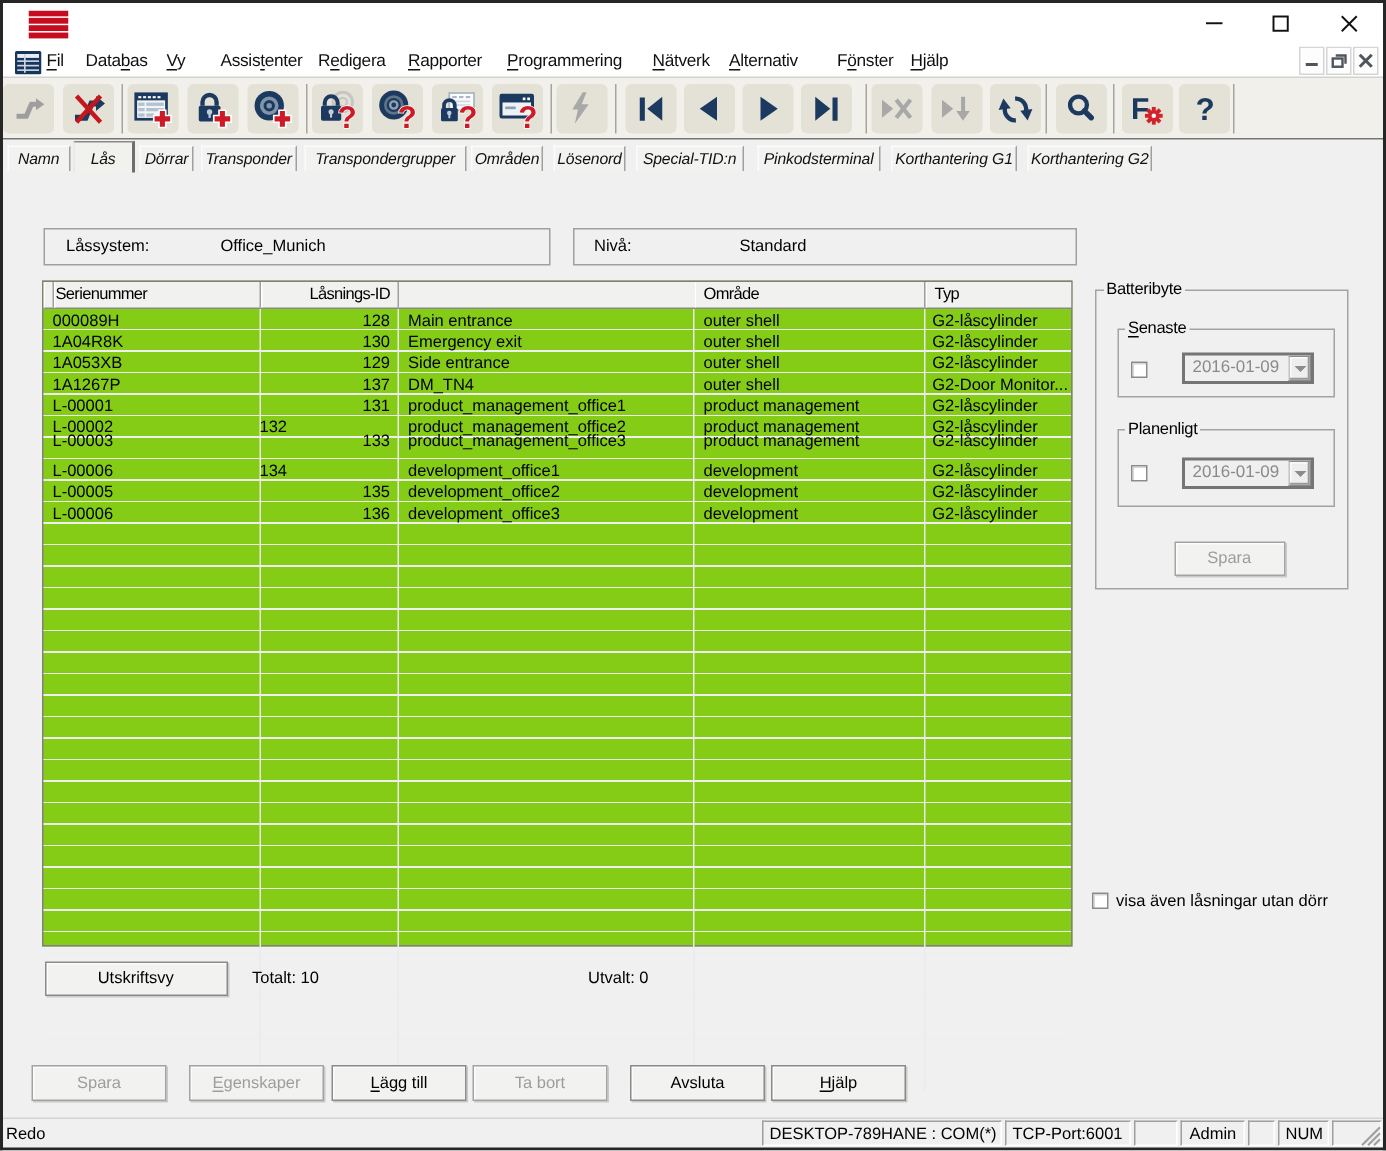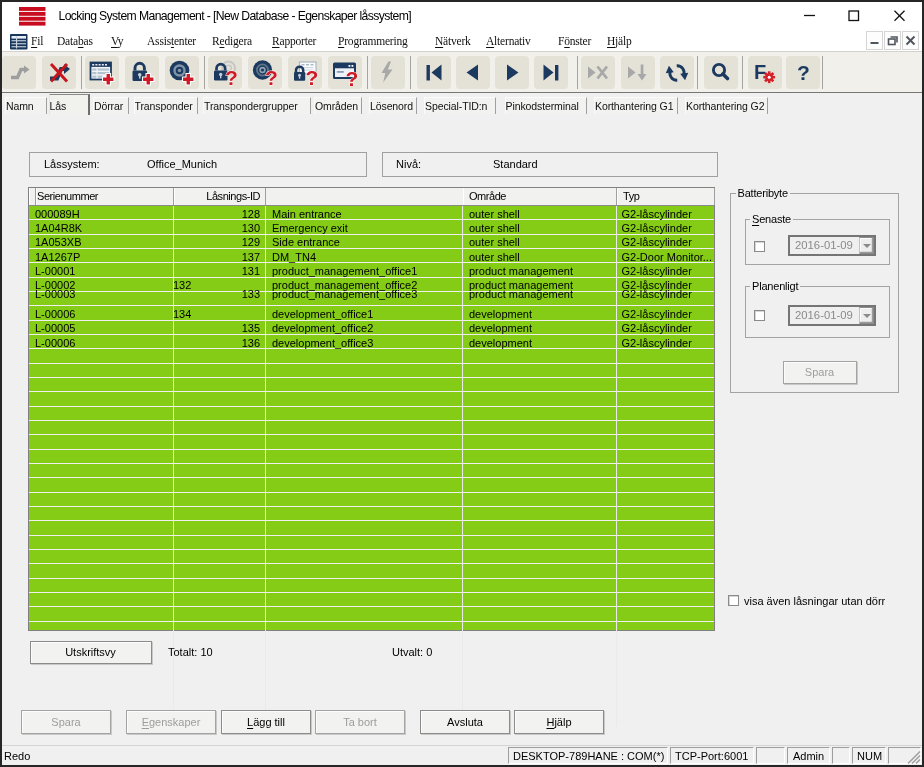--- a/index.html
+++ b/index.html
@@ -5,30 +5,30 @@
   *{box-sizing:border-box;}
   #win{position:relative;width:924px;height:767px;background:#f0f0f0;
        font-family:"Liberation Sans",sans-serif;overflow:hidden;}
   .bord{position:absolute;background:#262626;z-index:50;}
   .abs{position:absolute;}
   
   #titlebar{left:0;top:0;width:100%;height:30px;background:#fff;}
   #title{left:58.5px;top:8.5px;font-size:12.2px;letter-spacing:-0.6px;color:#000;}
   
   #menubar{left:0;top:30px;width:100%;height:22px;background:#fff;border-bottom:1px solid #d2d2d0;}
-  .mi{position:absolute;top:35px;font-size:11.5px;letter-spacing:-0.2px;color:#111;font-family:Liberation Serif, serif;}
+  .mi{position:absolute;top:35px;font-size:11.5px;letter-spacing:-0.2px;color:#111;}
   
   #toolbar{left:0;top:52px;width:100%;height:41px;background:#f1f0ea;border-bottom:1px solid #767672;}
   .tb{position:absolute;top:56px;width:34px;height:33px;background:#e4e2d6;border-radius:4px;}
   .tb svg{position:absolute;left:4px;top:4px;}
   .tsep{position:absolute;top:56px;width:1px;height:33px;background:#a6a49c;}
   
   .tab{position:absolute;top:97px;height:17px;background:#f2f2f0;border-right:1.5px solid #9f9f9f;
        border-top:1px solid #fbfbfb;border-left:1px solid #fbfbfb;white-space:nowrap;overflow:hidden;
-       font-size:10.5px;letter-spacing:-0.1px;color:#111;text-align:left;line-height:16px;}
+       font-size:10.5px;letter-spacing:-0.1px;color:#111;text-align:center;line-height:16px;font-style:italic;}
   .tab.active{top:94px;height:21px;background:#f1f1ee;border-top:1px solid #8a8a8a;
        border-right:2px solid #6e6e6e;border-left:1px solid #e6e6e6;line-height:22px;}
   
   .hbox{border:1px solid #a0a0a0;height:25px;top:152px;}
   .lbl{position:absolute;font-size:11px;color:#000;}
   
   #table{left:28px;top:187px;width:687px;height:444px;background:#84cc16;border:1px solid #808080;}
   #thead{position:absolute;left:0;top:0;width:100%;height:17.5px;background:#f1f1ef;border-bottom:1px solid #8a8a8a;}
   .th{position:absolute;top:0;height:16.5px;font-size:11px;letter-spacing:-0.45px;color:#000;line-height:17px;
       border-right:1px solid #9f9f9f;box-shadow:inset 1px 0 0 #fff;}
@@ -68,21 +68,20 @@
   <div class="abs" id="titlebar"></div>
   <div class="bord" style="left:0;top:0;width:924px;height:2px"></div>
   <div class="bord" style="left:0;top:0;width:2px;height:767px"></div>
   <div class="bord" style="left:922px;top:0;width:2px;height:767px"></div>
   <svg class="abs" style="left:18.5px;top:6.5px" width="27" height="19">
     <rect x="0" y="0" width="26.5" height="3.9" fill="#c60c1e"></rect>
     <rect x="0" y="4.9" width="26.5" height="3.9" fill="#c60c1e"></rect>
     <rect x="0" y="9.8" width="26.5" height="3.9" fill="#c60c1e"></rect>
     <rect x="0" y="14.7" width="26.5" height="3.9" fill="#c60c1e"></rect>
   </svg>
-  <div class="abs" id="title">Locking System Management - [New Database - Egenskaper låssystem]</div>
   <svg class="abs" style="left:796px;top:4px" width="120" height="24">
     <line x1="8" y1="11.5" x2="19" y2="11.5" stroke="#111" stroke-width="1.3"></line>
     <rect x="53" y="7" width="9.5" height="9.5" fill="none" stroke="#111" stroke-width="1.3"></rect>
     <line x1="98.5" y1="6.8" x2="108.5" y2="16.8" stroke="#111" stroke-width="1.3"></line>
     <line x1="108.5" y1="6.8" x2="98.5" y2="16.8" stroke="#111" stroke-width="1.3"></line>
   </svg>
 
   <div class="abs" id="menubar"></div>
   <svg class="abs" style="left:10px;top:33.5px" width="18" height="16">
     <rect x="0" y="0" width="17.5" height="15.5" rx="1" fill="#17365c"></rect>

